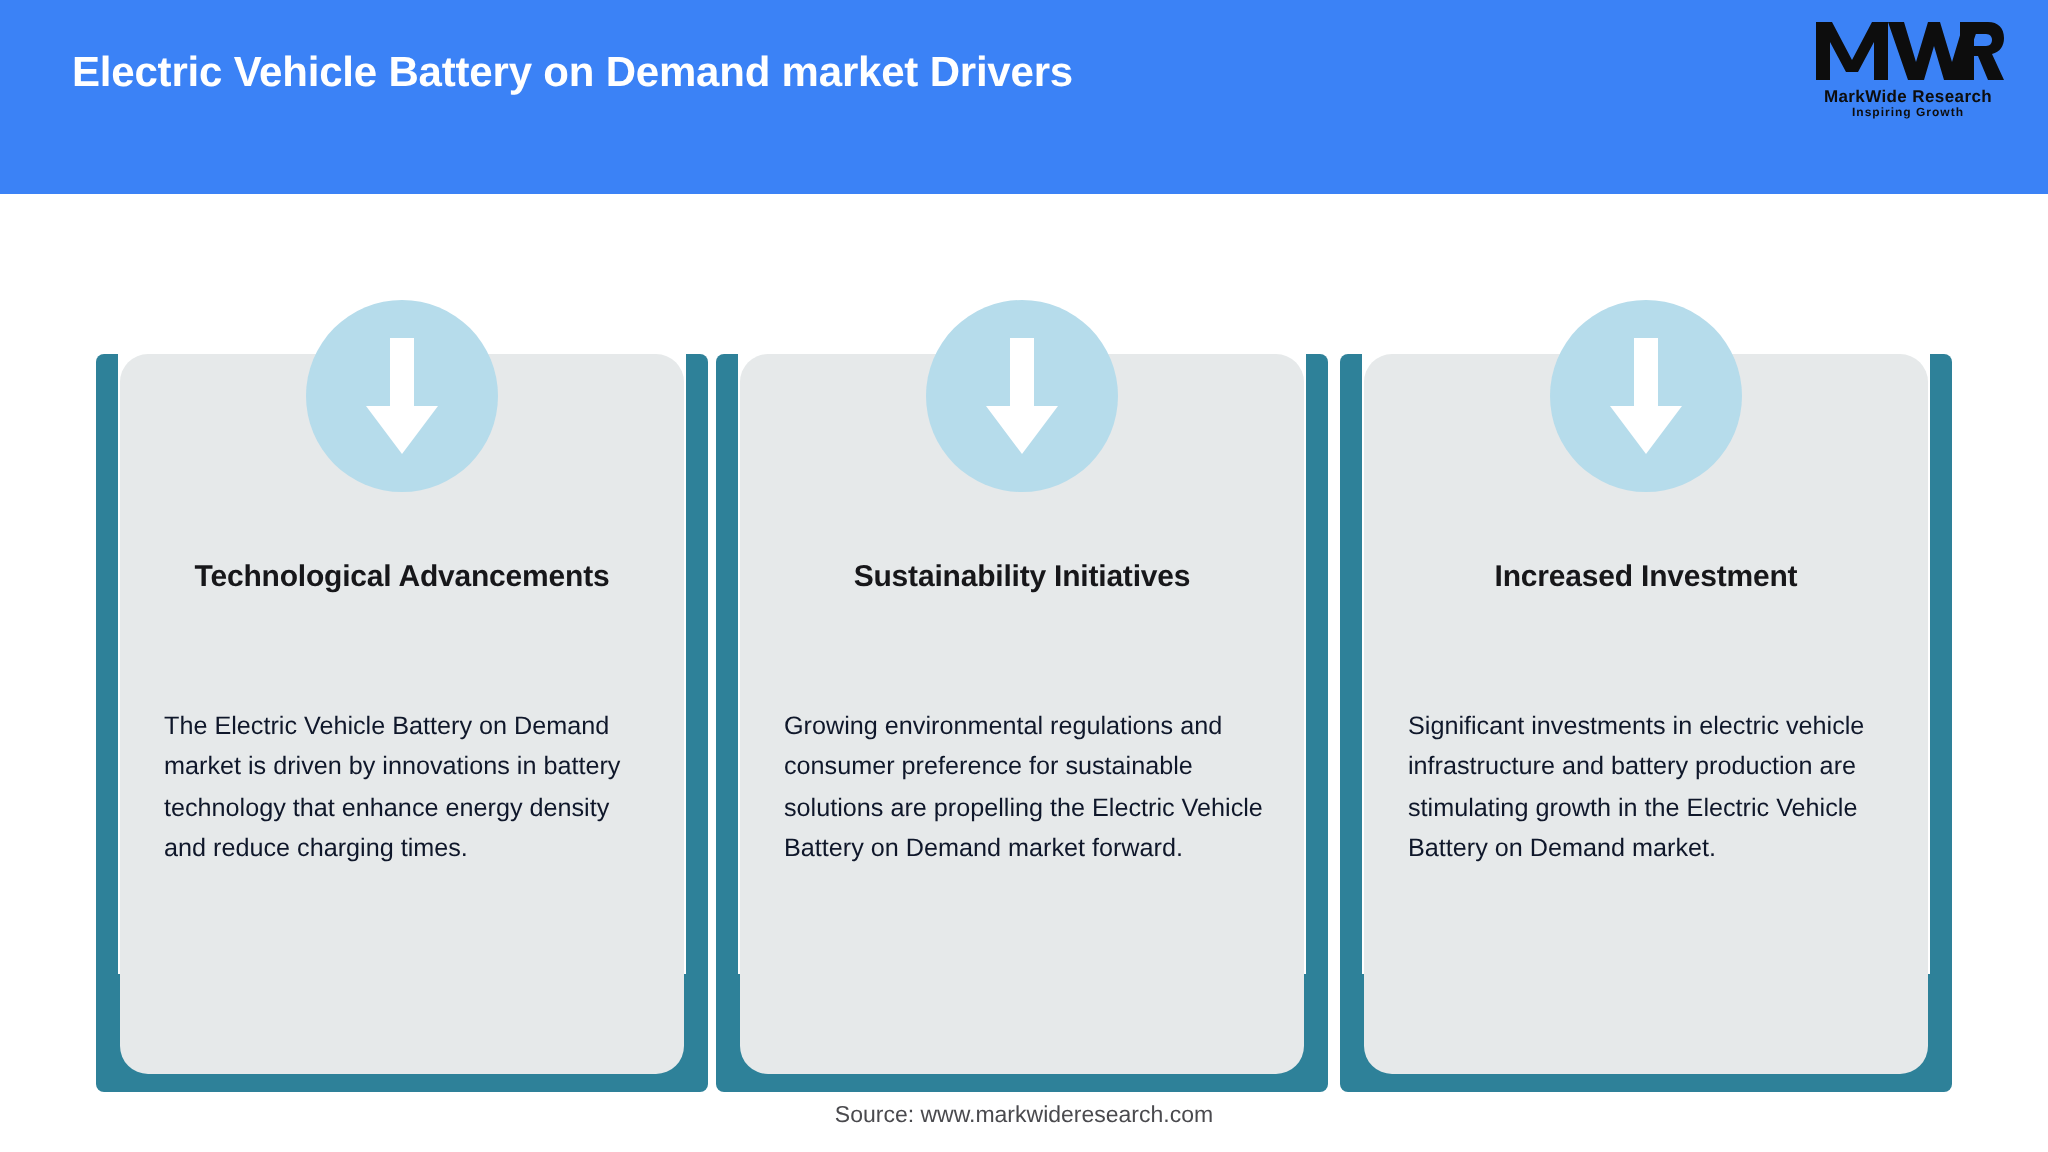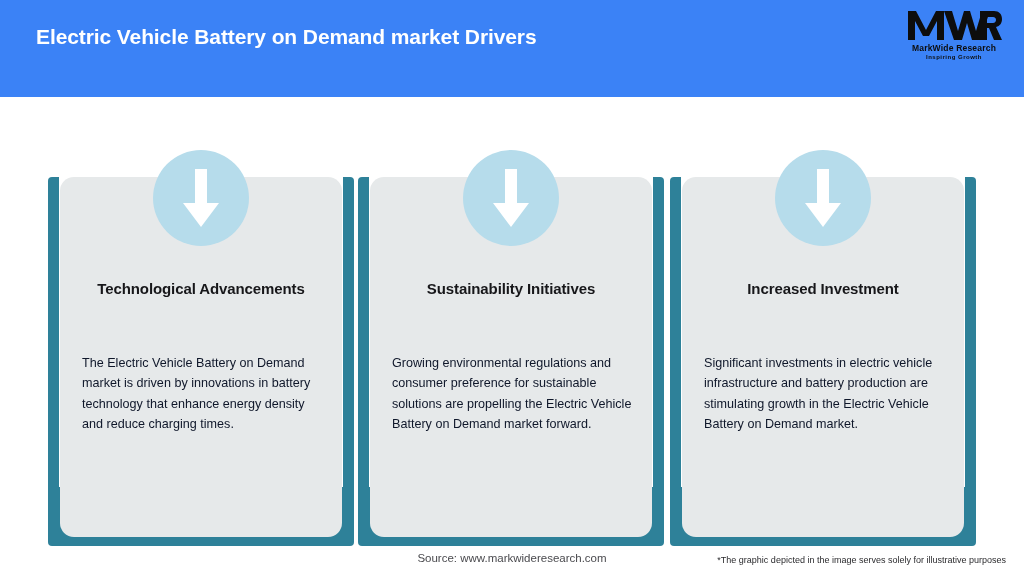--- a/index.html
+++ b/index.html
@@ -156,15 +156,14 @@
       <div class="arrow-badge">
         <svg viewBox="0 0 40 62">
           <path d="M14 2 L26 2 L26 36 L38 36 L20 60 L2 36 L14 36 Z" fill="#ffffff"></path>
         </svg>
       </div>
     </div>
 
   </div>
 
   <div class="source-note">Source: www.markwideresearch.com</div>
-  <div class="disclaimer">*The graphic depicted in the image serves solely for illustrative purposes</div>
 
 </div>
 
 </body></html>

